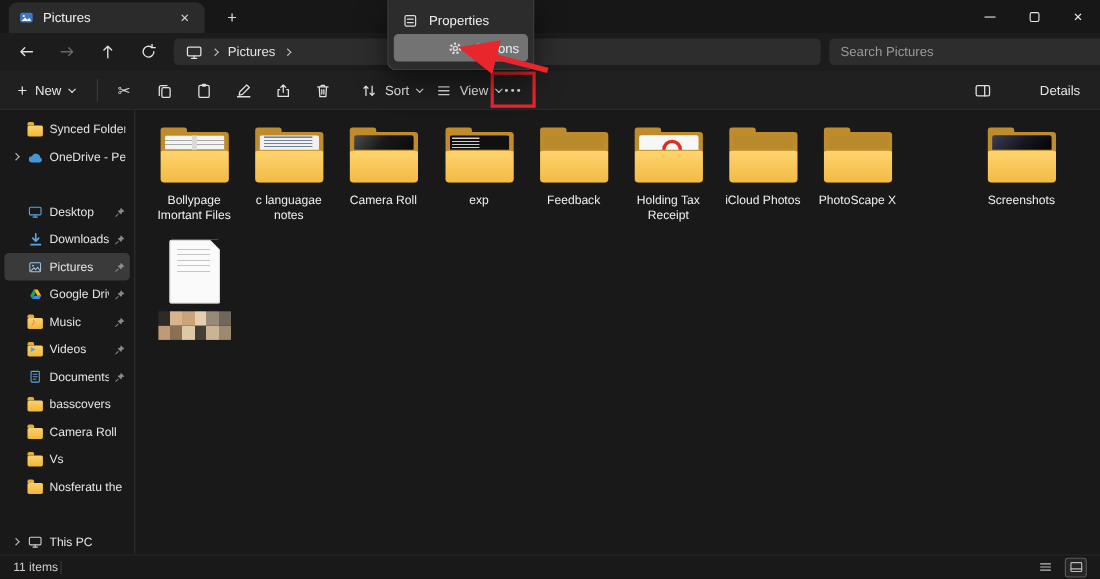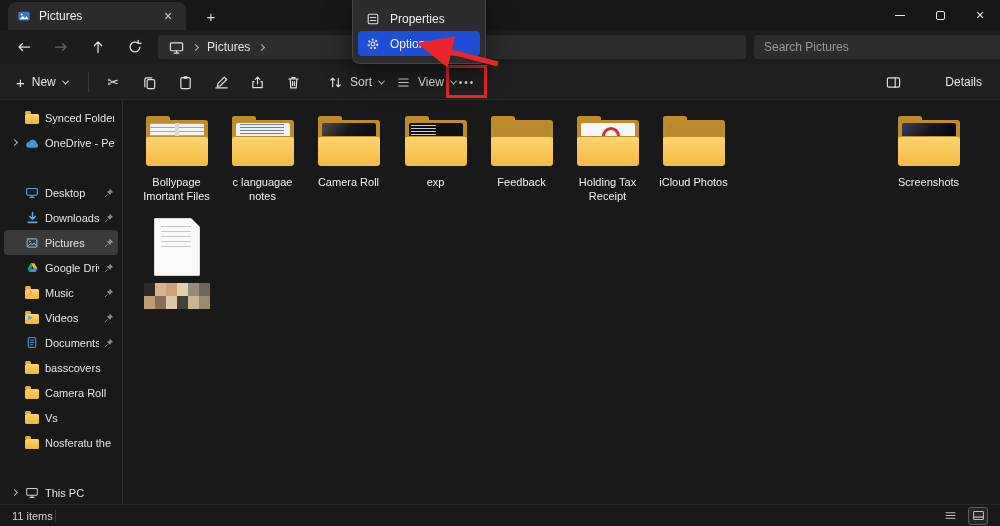--- a/index.html
+++ b/index.html
@@ -119,21 +119,21 @@
   .sb-views { margin-left:auto; display:flex; gap:8px; align-items:center; }
   .view-ic { width:20px; height:18px; display:flex; align-items:center; justify-content:center; border-radius:3px; }
   .view-ic.active { border:1px solid #5a5a5a; background:#262626; }
 
   
   .ctx { position:absolute; left:352px; top:0; width:134px; z-index:50; background:#2c2c2c;
          border:1px solid #454545; border-top:none; border-radius:0 0 8px 8px; padding:6px 5px 7px;
          box-shadow:0 10px 26px rgba(0,0,0,.55); }
   .ctx-item { height:25px; display:flex; align-items:center; gap:10px; padding:0 8px; border-radius:4px;
               font-size:12px; color:#f0f0f0; }
-  .ctx-item.hovered { background:#1d4ed8; }
+  .ctx-item.hovered { background:#737373;justify-content:flex-end; }
   .arrow-overlay { position:absolute; left:412px; top:36px; z-index:60; pointer-events:none; }
 </style>
 </head>
 <body>
 
 <div class="titlebar">
   <div class="tab">
     <span>
       <svg width="14" height="14" viewBox="0 0 16 16">
           <rect x="1.5" y="3" width="13" height="10" rx="2" fill="#3a79c9"></rect>
@@ -545,20 +545,29 @@
   <div class="grid-item" style="left:528px; top:16px">
     <div class="folder">
         <div class="tabf"></div>
         <div class="backf"></div>
         <div class="pv pv-none"></div>
         <div class="frontf"></div>
       </div>
     <div class="gi-label">iCloud Photos</div>
   </div>
 
+  <div class="grid-item" style="left:614px; top:16px">
+    <div class="folder">
+        <div class="tabf"></div>
+        <div class="backf"></div>
+        <div class="pv pv-none"></div>
+        <div class="frontf"></div>
+      </div>
+    <div class="gi-label">PhotoScape X</div>
+  </div>
 
 
   <div class="grid-item" style="left:763px; top:16px">
     <div class="folder">
         <div class="tabf"></div>
         <div class="backf"></div>
         <div class="pv pv-screenshot"></div>
         <div class="frontf"></div>
       </div>
     <div class="gi-label">Screenshots</div>

